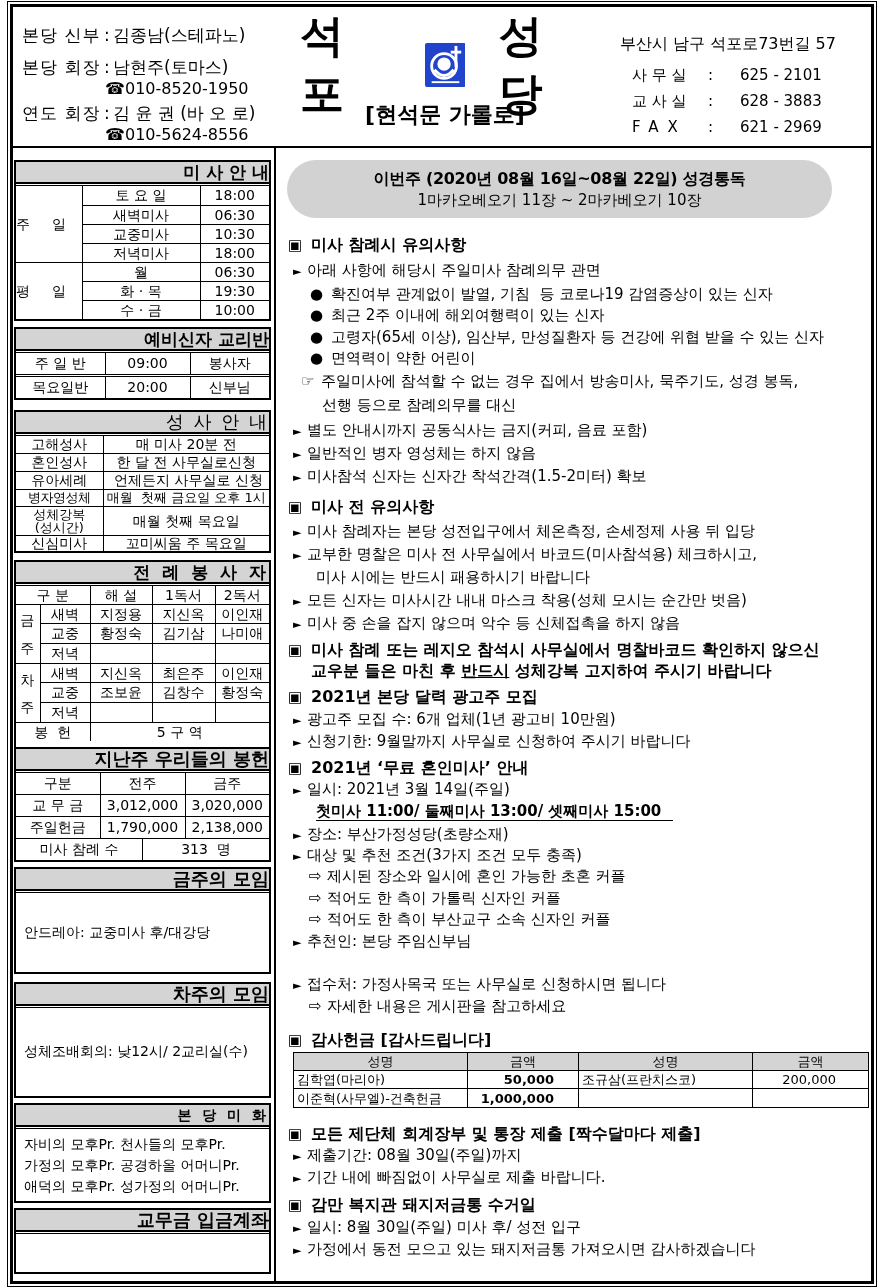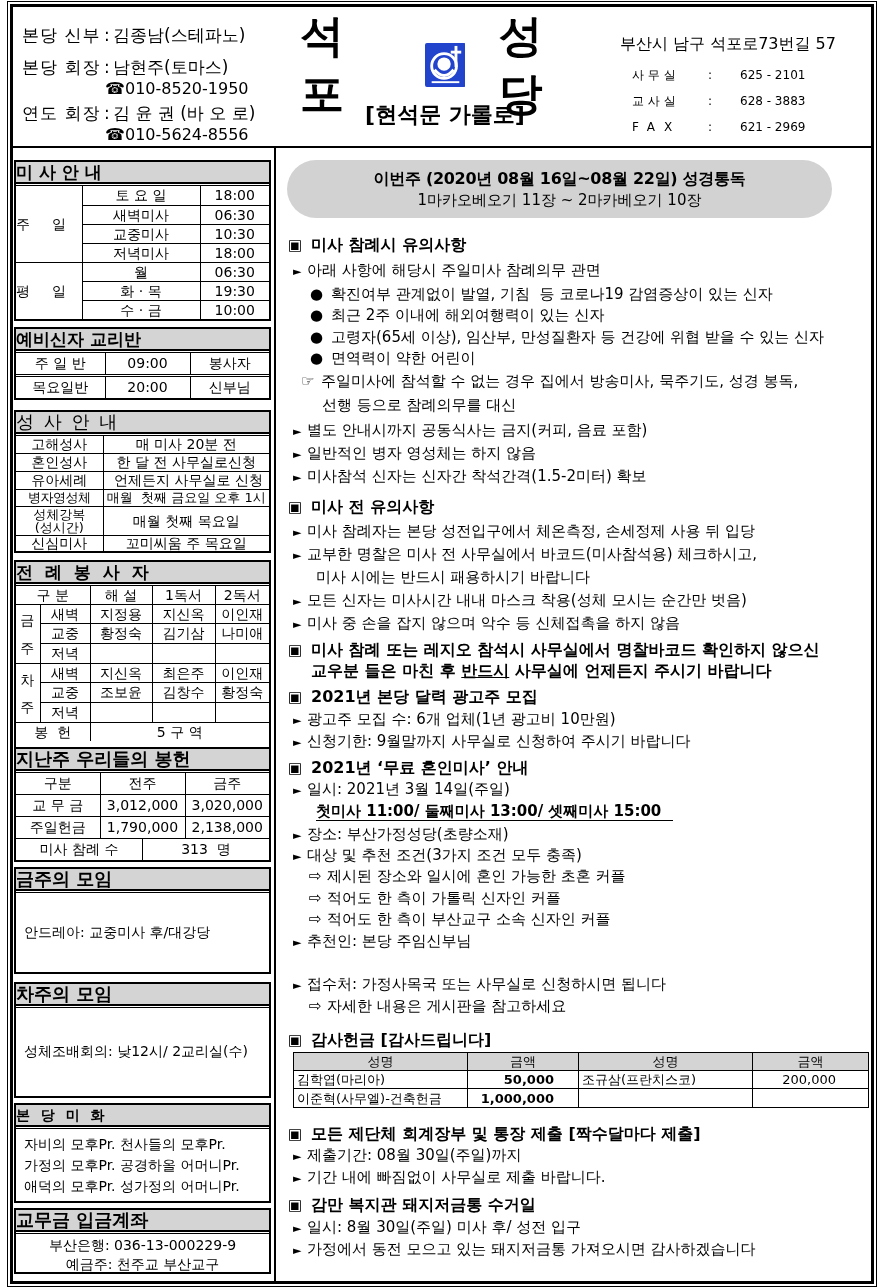--- a/index.html
+++ b/index.html
@@ -15,28 +15,28 @@
   .hl { position:absolute; left:22px; height:22px; line-height:22px; font-size:17px; white-space:nowrap; }
   .hl .lab { display:inline-block; width:82px; letter-spacing:1px; }
   .hl .sep { display:inline-block; width:9px; }
   .hl.phone { left:105px; font-size:16px; }
   .hl.phone .ph-icon { display:inline-block; width:20px; }
   .brand { position:absolute; left:300px; top:36px; width:290px; height:58px; display:flex; align-items:center; justify-content:center; gap:33px; }
   .brand .nm { font-size:44px; font-weight:bold; letter-spacing:4px; line-height:58px; }
   .brand .logo { width:43px; height:46px; display:block; }
   .patron { position:absolute; left:300px; top:101px; width:290px; height:28px; text-align:center; font-size:22px; font-weight:bold; line-height:28px; }
   .addr { position:absolute; left:620px; top:33px; height:22px; line-height:22px; font-size:16px; white-space:nowrap; }
-  .ct { position:absolute; left:632px; height:22px; line-height:22px; font-size:12px; white-space:nowrap; }
+  .ct { position:absolute; left:632px; height:22px; line-height:22px; font-size:15px; white-space:nowrap; }
   .ct .lab { display:inline-block; width:76px; }
   .ct .lab.wide { letter-spacing:9px; }
   .ct .sep { display:inline-block; width:32px; }
 
   
   .box { position:absolute; left:14px; width:257px; border:2px solid #000; background:#fff; overflow:hidden; }
-  .box-title { height:22px; background:#d4d4d4; border-bottom:2px solid #000; text-align:left; font-weight:bold; font-size:17px; line-height:20px; white-space:nowrap; }
+  .box-title { height:22px; background:#d4d4d4; border-bottom:2px solid #000; text-align:right; font-weight:bold; font-size:17px; line-height:20px; white-space:nowrap; }
   .box-title.thin { font-weight:normal; font-size:18px; letter-spacing:2px; }
   .tline { height:2px; border-bottom:1px solid #000; }
   table.grid { width:100%; border-collapse:collapse; border-style:hidden; table-layout:fixed; }
   table.grid td { border:1px solid #000; padding:0; font-size:14px; text-align:center; line-height:1; white-space:nowrap; overflow:hidden; }
   .pre { white-space:pre !important; }
   td.l { text-align:left; padding-left:3px; }
   td.r { text-align:right; padding-right:3px; }
   td.spread { letter-spacing:22px; padding-left:14px; }
   td.vert span { display:inline-block; writing-mode:vertical-rl; text-orientation:upright; letter-spacing:14px; }
   tr.dbl td { border-bottom:3px double #000; }
@@ -343,24 +343,20 @@
     <div class="box-body lines" style="height:72px">
       <div>자비의 모후Pr. 천사들의 모후Pr.</div>
       <div>가정의 모후Pr. 공경하올 어머니Pr.</div>
       <div>애덕의 모후Pr. 성가정의 어머니Pr.</div>
     </div>
   </div>
 
   <div class="box" style="top:1208px;height:66px">
     <div class="box-title" style="font-size:18px">교무금 입금계좌</div>
     <div class="tline"></div>
-    <div class="box-body center" style="height:38px">
-      <div>부산은행: 036-13-000229-9</div>
-      <div>예금주: 천주교 부산교구</div>
-    </div>
   </div>
 
   <div class="pill">
     <div class="t1">이번주 (2020년 08월 16일~08월 22일) 성경통독</div>
     <div class="t2">1마카오베오기 11장 ~ 2마카베오기 10장</div>
   </div>
 
   <div class="h" style="top:234px"><span class="sq">▣</span><span>미사 참례시 유의사항</span></div>
   <div class="ln" style="left:293px;top:260px"><span class="mk mk-arrow">►</span><span class="tx">아래 사항에 해당시 주일미사 참례의무 관면</span></div>
   <div class="ln" style="left:310px;top:284px"><span class="mk mk-dot">●</span><span class="tx pre">확진여부 관계없이 발열, 기침  등 코로나19 감염증상이 있는 신자</span></div>
@@ -374,21 +370,21 @@
   <div class="ln" style="left:293px;top:466px"><span class="mk mk-arrow">►</span><span class="tx">미사참석 신자는 신자간 착석간격(1.5-2미터) 확보</span></div>
 
   <div class="h" style="top:496px"><span class="sq">▣</span><span>미사 전 유의사항</span></div>
   <div class="ln" style="left:293px;top:521px"><span class="mk mk-arrow">►</span><span class="tx">미사 참례자는 본당 성전입구에서 체온측정, 손세정제 사용 뒤 입당</span></div>
   <div class="ln" style="left:293px;top:544px"><span class="mk mk-arrow">►</span><span class="tx">교부한 명찰은 미사 전 사무실에서 바코드(미사참석용) 체크하시고,</span></div>
   <div class="ln" style="left:316px;top:567px"><span class="tx">미사 시에는 반드시 패용하시기 바랍니다</span></div>
   <div class="ln" style="left:293px;top:613px"><span class="mk mk-arrow">►</span><span class="tx">미사 중 손을 잡지 않으며 악수 등 신체접촉을 하지 않음</span></div>
   <div class="ln" style="left:293px;top:590px"><span class="mk mk-arrow">►</span><span class="tx">모든 신자는 미사시간 내내 마스크 착용(성체 모시는 순간만 벗음)</span></div>
 
   <div class="h" style="top:639px"><span class="sq">▣</span><span>미사 참례 또는 레지오 참석시 사무실에서 명찰바코드 확인하지 않으신</span></div>
-  <div class="h cont pre" style="top:660px"><span class="pre">교우분 들은 마친 후 </span><span class="u">반드시</span><span class="pre"> 사무실에 언제든지 주시기 바랍니다</span></div>
+  <div class="h cont pre" style="top:660px"><span class="pre">교우분 들은 마친 후 </span><span class="u">반드시</span><span class="pre"> 성체강복 고지하여 주시기 바랍니다</span></div>
 
   <div class="h" style="top:686px"><span class="sq">▣</span><span>2021년 본당 달력 광고주 모집</span></div>
   <div class="ln" style="left:293px;top:709px"><span class="mk mk-arrow">►</span><span class="tx">광고주 모집 수: 6개 업체(1년 광고비 10만원)</span></div>
   <div class="ln" style="left:293px;top:731px"><span class="mk mk-arrow">►</span><span class="tx">신청기한: 9월말까지 사무실로 신청하여 주시기 바랍니다</span></div>
 
   <div class="h" style="top:757px"><span class="sq">▣</span><span>2021년 ‘무료 혼인미사’ 안내</span></div>
   <div class="ln" style="left:293px;top:779px"><span class="mk mk-arrow">►</span><span class="tx">일시: 2021년 3월 14일(주일)</span></div>
   <div class="ln ul" style="left:316px;top:801px"><span class="tx">첫미사 11:00/ 둘째미사 13:00/ 셋째미사 15:00</span></div>
   <div class="ln" style="left:293px;top:824px"><span class="mk mk-arrow">►</span><span class="tx">장소: 부산가정성당(초량소재)</span></div>
   <div class="ln" style="left:293px;top:845px"><span class="mk mk-arrow">►</span><span class="tx">대상 및 추천 조건(3가지 조건 모두 충족)</span></div>

